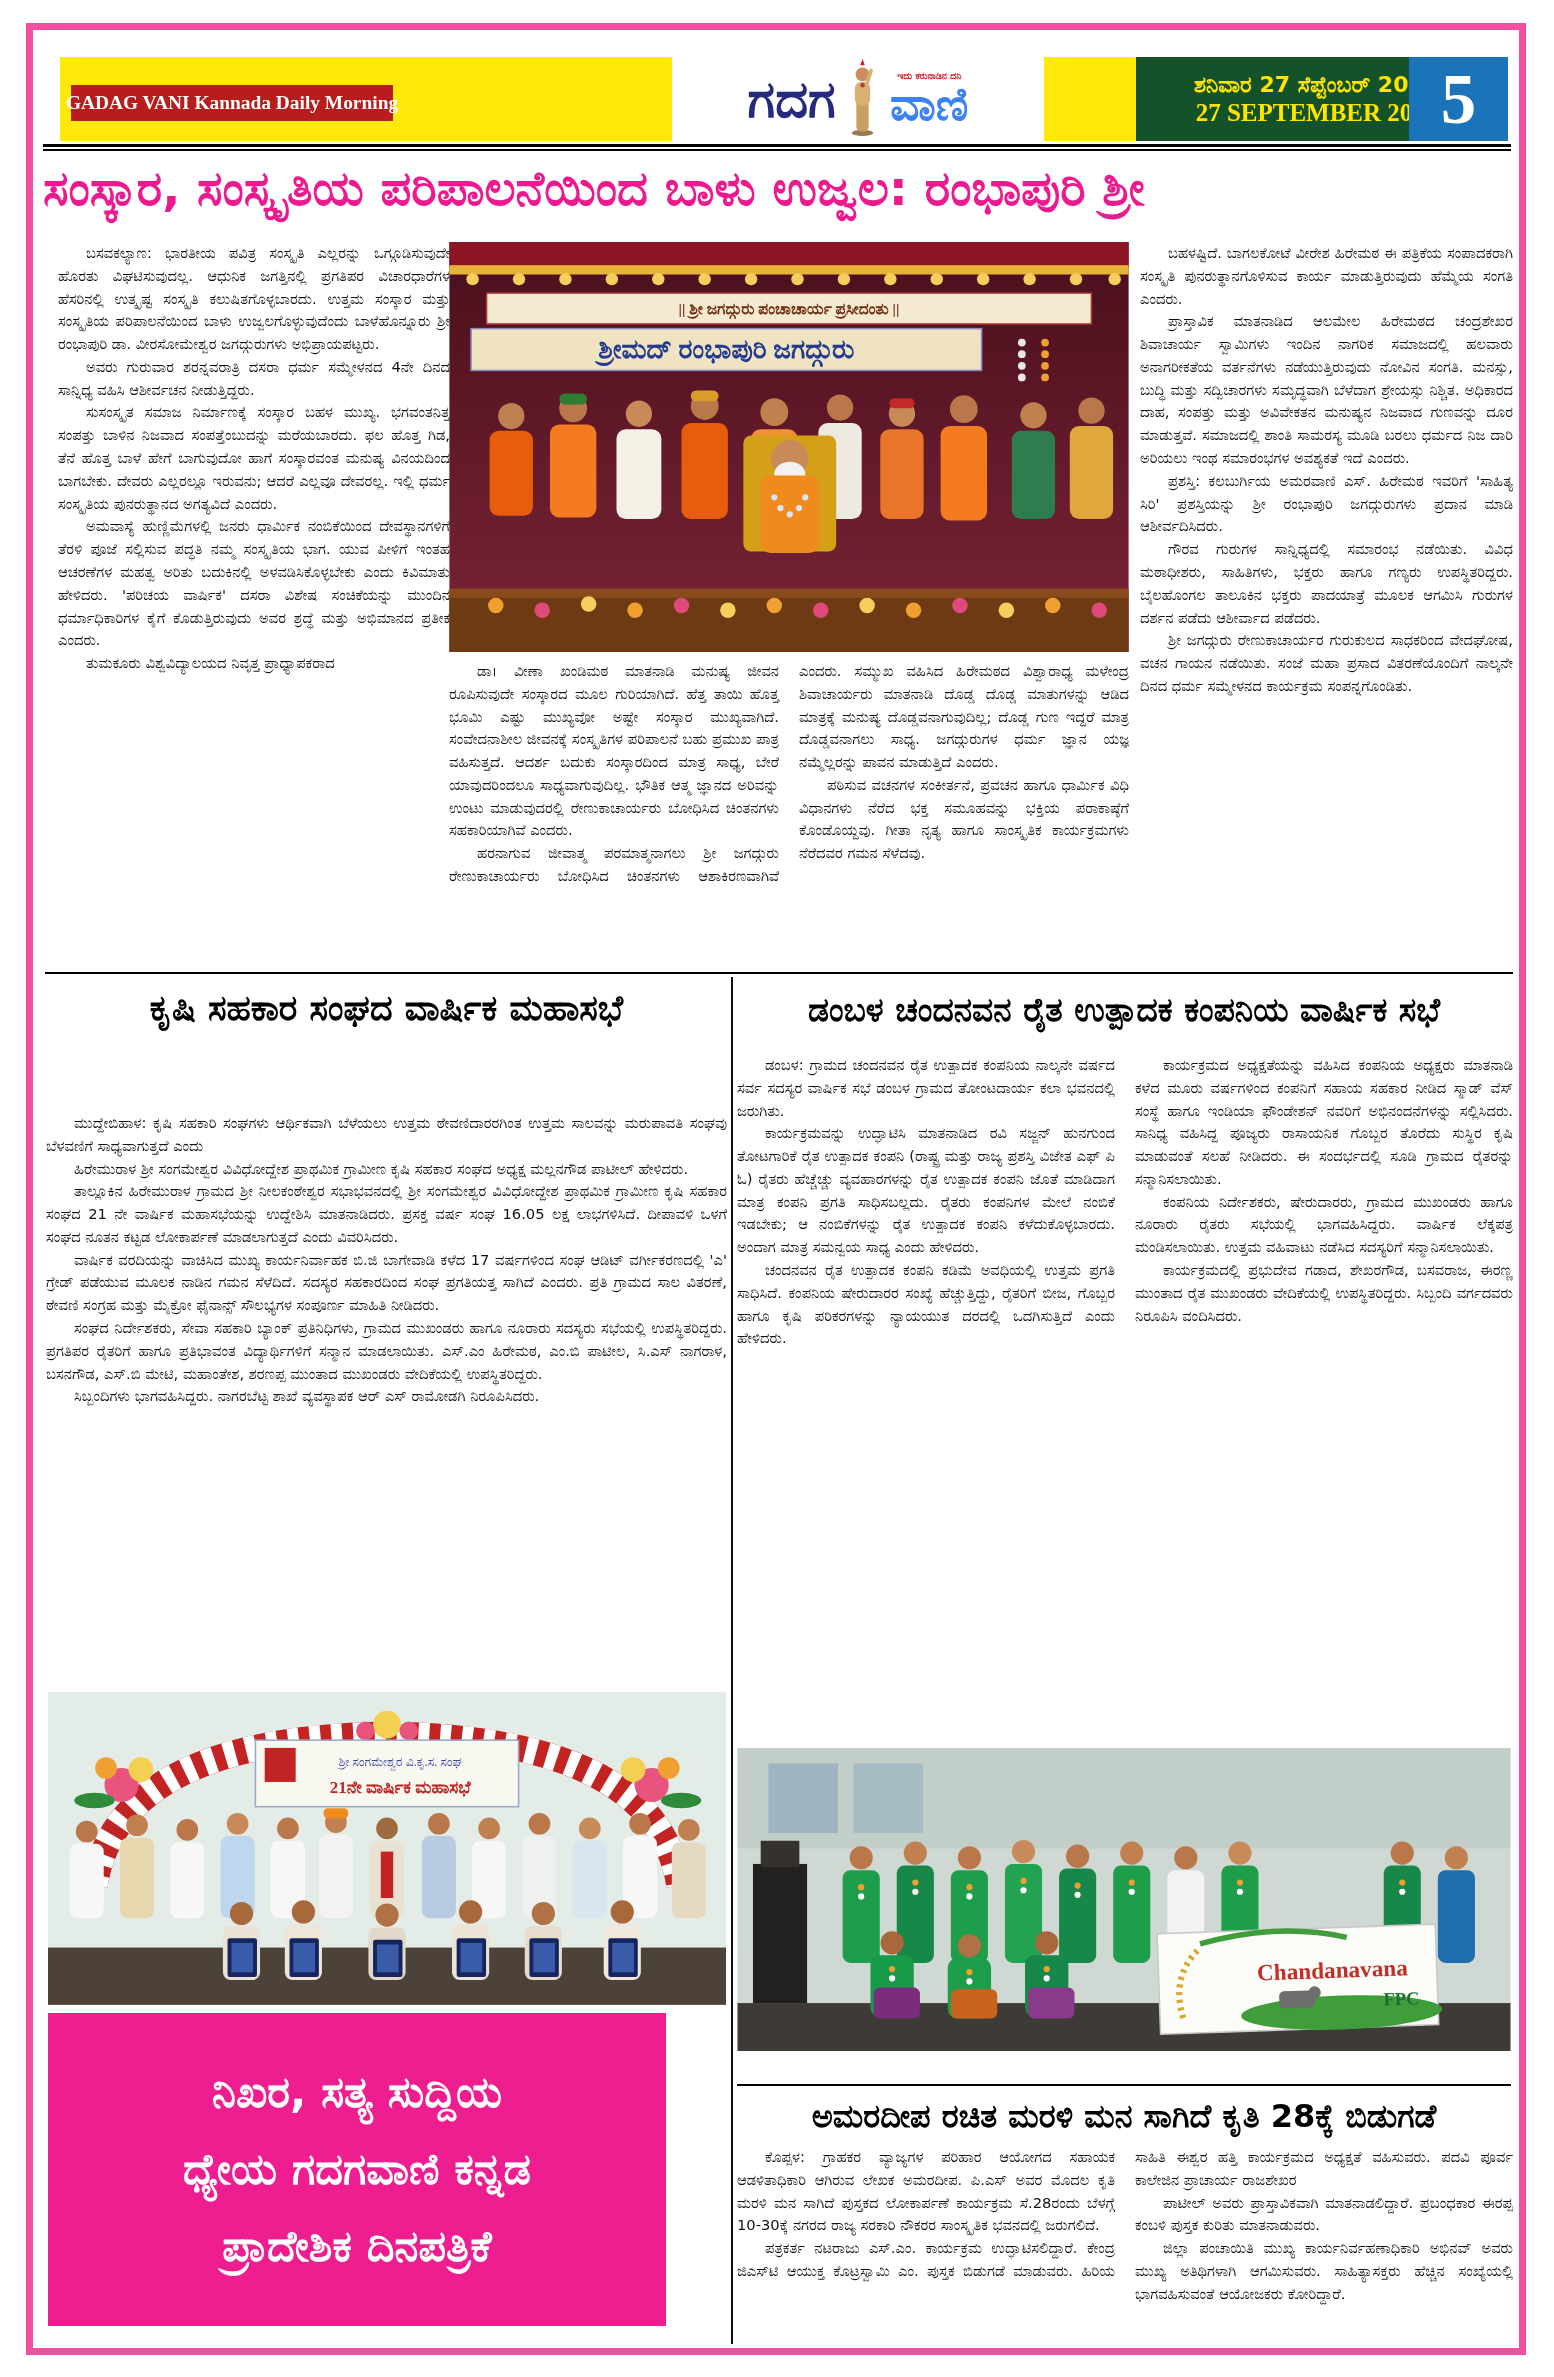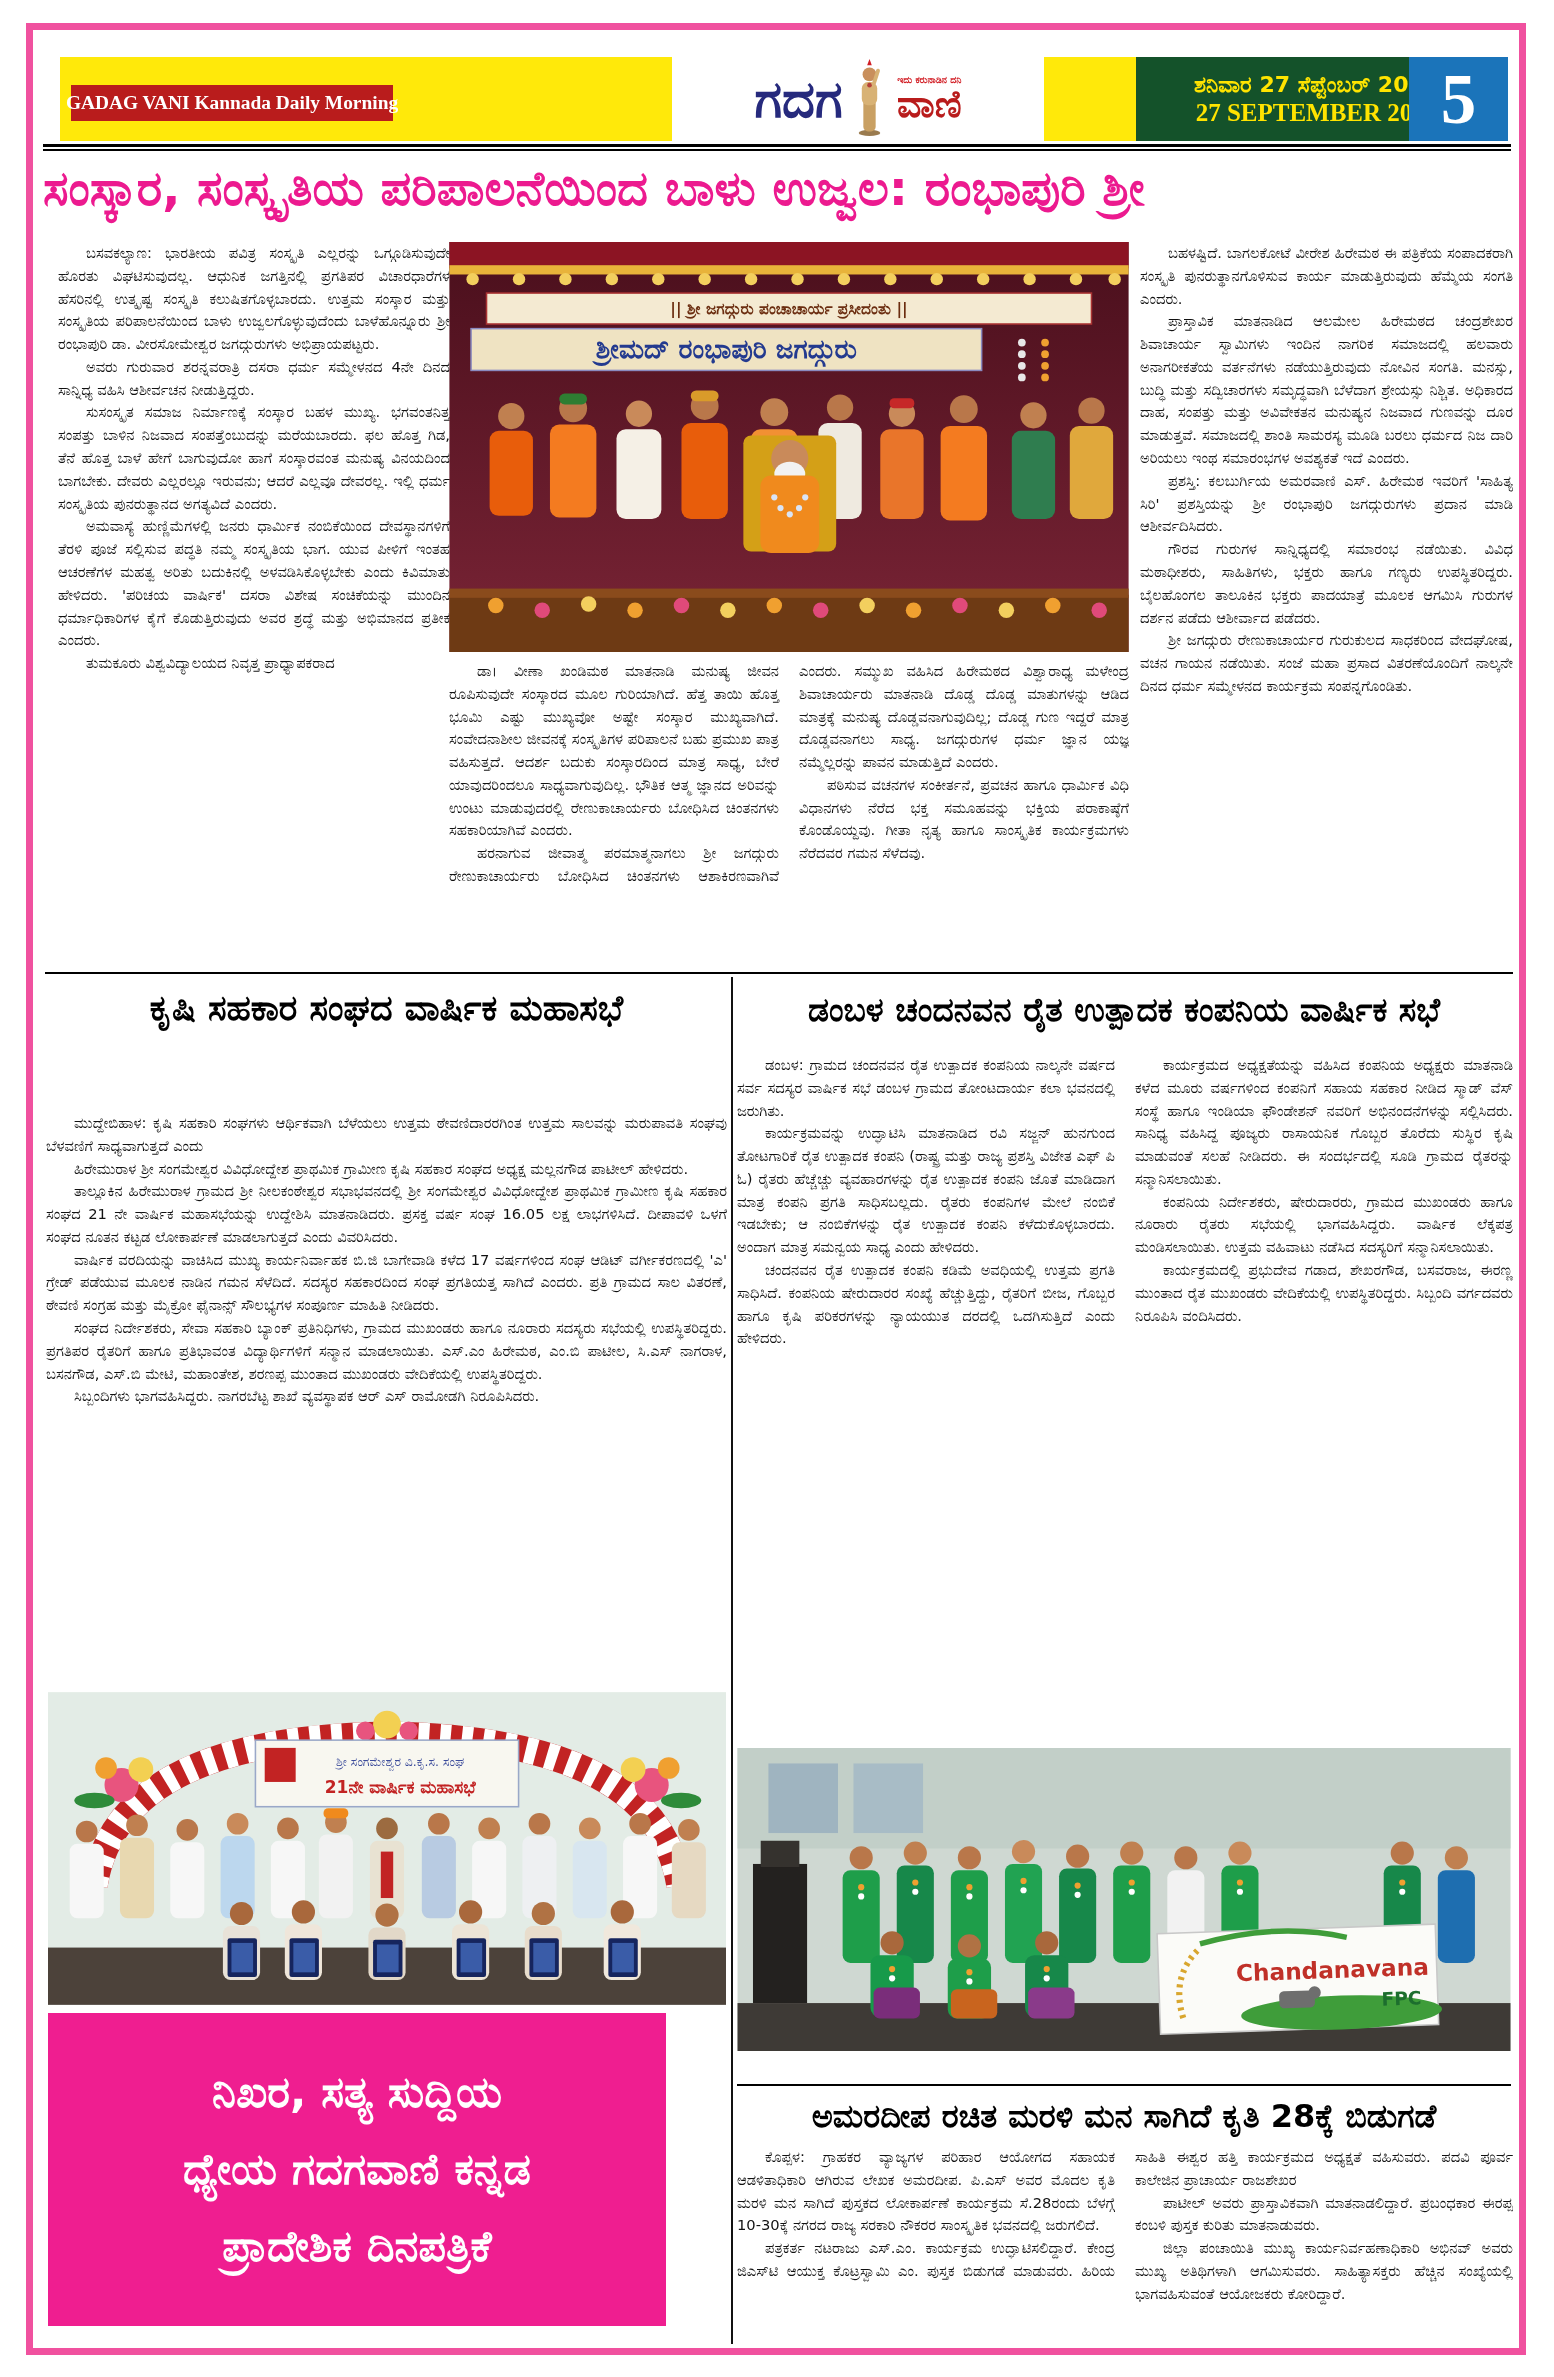--- a/index.html
+++ b/index.html
@@ -8,21 +8,21 @@
   .abs{position:absolute;}
   
   .frame{left:26px;top:23px;width:1500px;height:2332px;border:7px solid #f0519f;box-sizing:border-box;}
   
   .yellow-band{left:60px;top:57px;width:1434px;height:84px;background:#ffe90a;}
   .masthead-white{left:672px;top:57px;width:372px;height:84px;background:#ffffff;
                   display:flex;align-items:center;justify-content:center;gap:7.7px;}
   .logo-left{font-size:51px;font-weight:bold;color:#262a7d;line-height:1;}
   .logo-right{display:flex;flex-direction:column;align-items:center;line-height:1;}
   .logo-tag{font-size:9.3px;color:#d21f26;font-weight:bold;margin-bottom:1.5px;white-space:nowrap;}
-  .logo-vani{font-size:38px;font-weight:bold;color:#b91c1c;}
+  .logo-vani{font-size:46px;font-weight:bold;color:#3b82f6;}
   .title-box{left:71px;top:85px;width:322px;height:36px;background:#b91c1c;
              display:flex;align-items:center;justify-content:center;}
   .title-box span{color:#fff;font-family:"Liberation Serif",serif;font-weight:bold;font-size:19.4px;white-space:nowrap;}
   .date-box{left:1136px;top:57px;width:273px;height:84px;background:#14522a;
             display:flex;flex-direction:column;align-items:center;justify-content:center;padding-left:44px;}
   .date-kn{color:#ffe400;font-weight:bold;font-size:22px;line-height:1.3;white-space:nowrap;}
   .date-en{color:#ffe400;font-weight:bold;font-size:25px;font-family:"Liberation Serif",serif;white-space:nowrap;}
   .num-box{left:1409px;top:57px;width:99px;height:84px;background:#1b74ba;
            display:flex;align-items:center;justify-content:center;}
   .num-box span{color:#fff;font-size:71px;font-weight:bold;font-family:"Liberation Serif",serif;line-height:1;}
@@ -33,21 +33,21 @@
   
   .bodytext{font-size:14.7px;line-height:1.55;text-align:justify;color:#111;overflow:hidden;}
   .bodytext p{margin:0;text-indent:28px;}
   .two-col{column-count:2;column-gap:20px;}
   
   .sec-head{font-weight:bold;color:#000;text-align:center;line-height:1.35;overflow:hidden;}
   
   .promo{background:#ef1e90;display:flex;flex-direction:column;justify-content:center;align-items:center;gap:26px;}
   .promo div{color:#fff;font-weight:bold;font-size:43px;white-space:nowrap;}
   .vrule{background:#111;}
-  .photo{overflow:hidden;}
+  .photo{overflow:hidden;font-family:Liberation Serif, serif;}
   .photo svg{display:block;}
 </style>
 </head>
 <body>
 
 <div id="canvas">
 
   <div class="abs frame"></div>
 
   <div class="abs yellow-band"></div>

